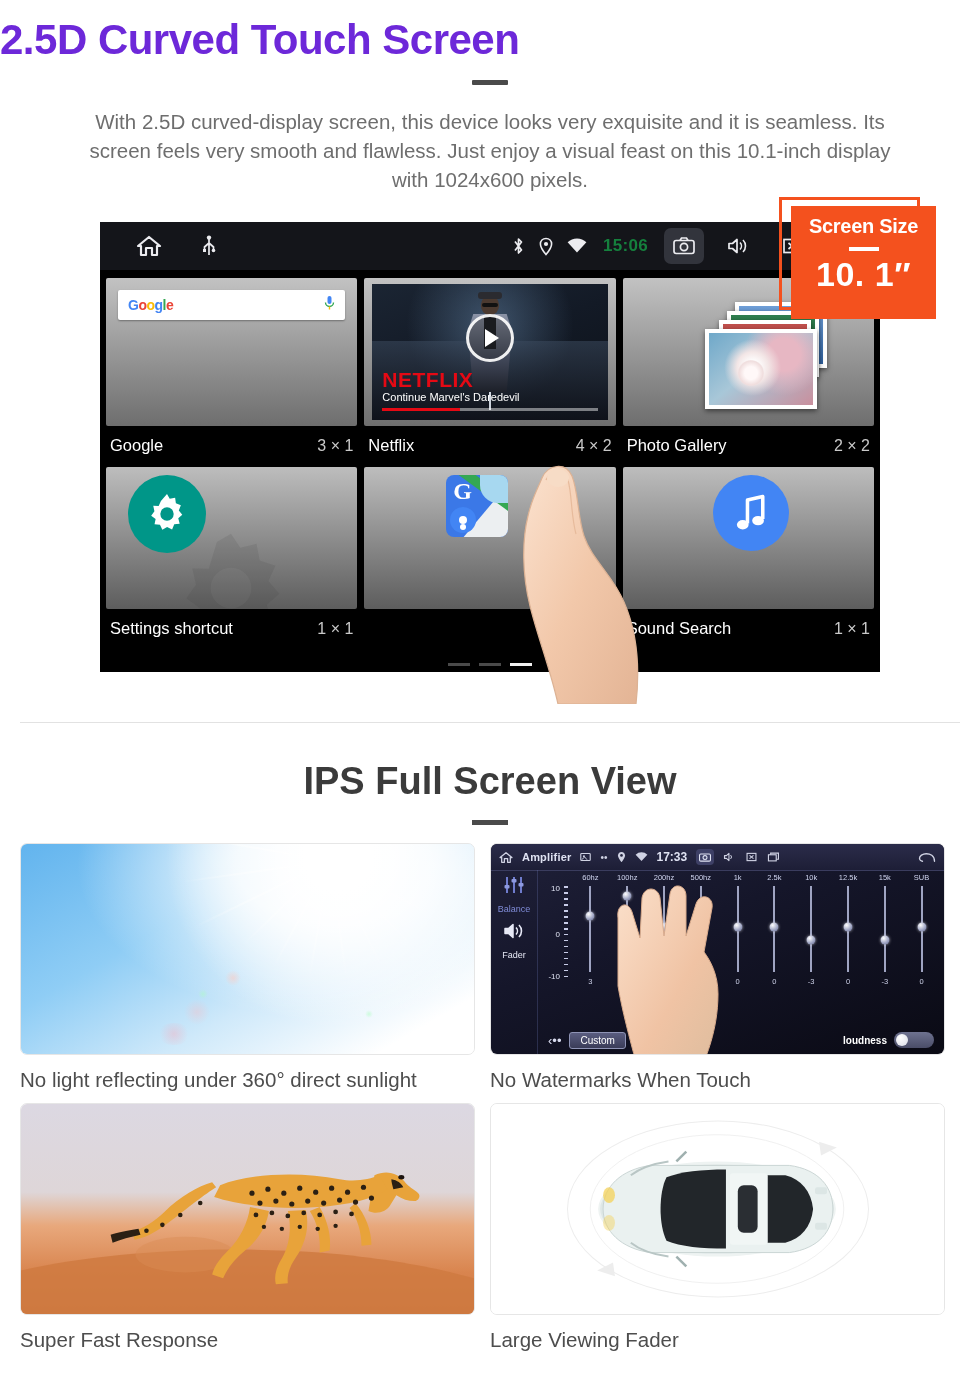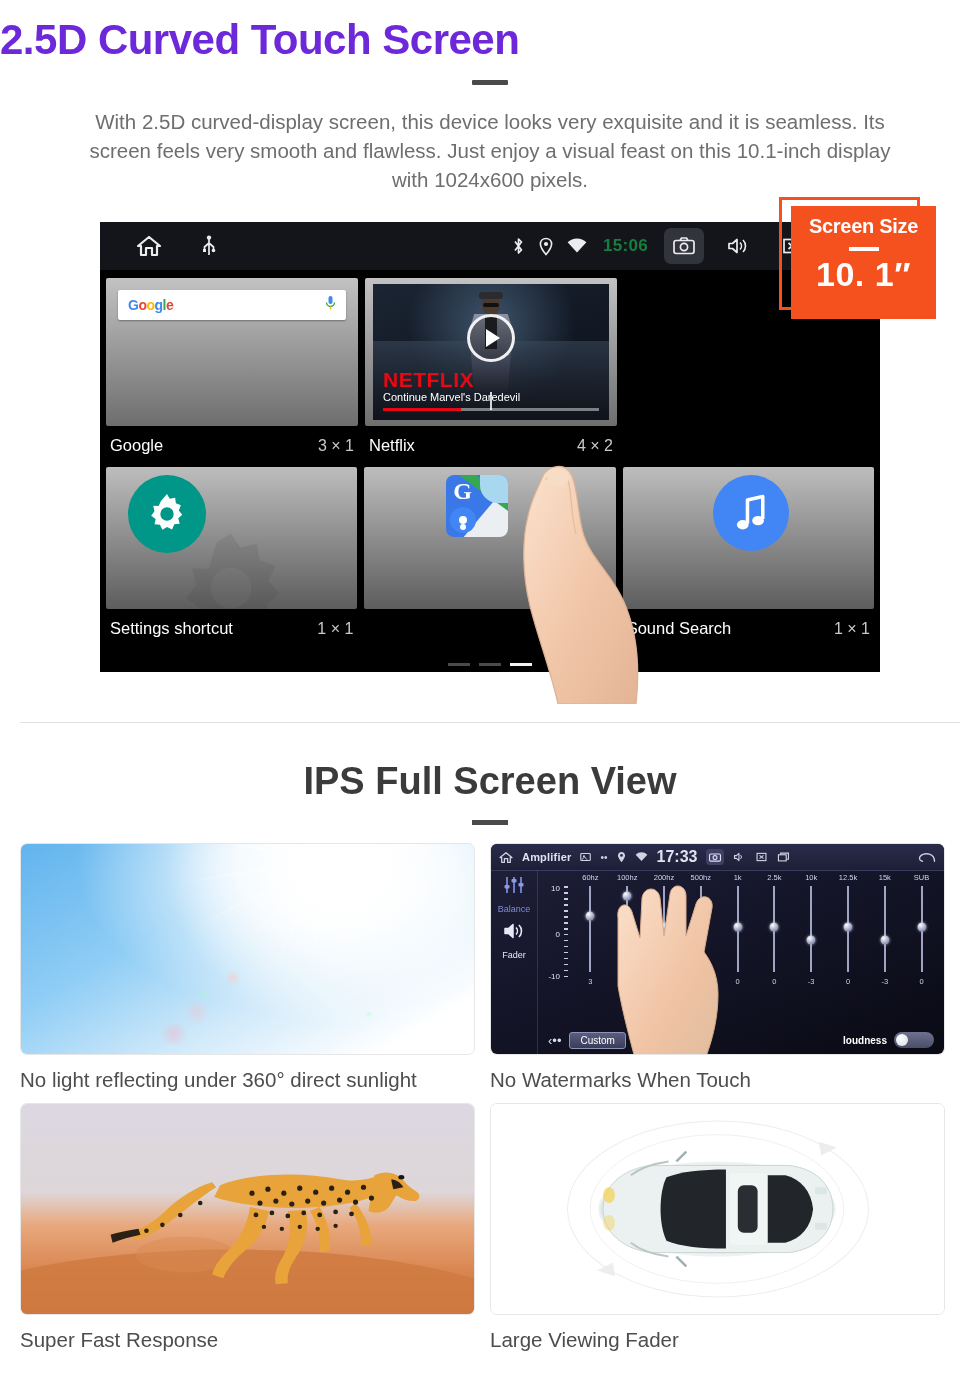--- a/index.html
+++ b/index.html
@@ -360,21 +360,21 @@
     background: linear-gradient(#2b2c4a, #1d1e36);
     display: flex; align-items: center;
     padding: 0 8px;
     gap: 9px;
     color: #dfe2f2;
     font-size: 10px;
     border-bottom: 1px solid #3a3c5e;
   }
   .amp-title { font-weight: bold; font-size: 11px; letter-spacing: .2px;}
   .amp-ico { opacity: .92; display: flex; align-items: center; }
-  .amp-time { font-size: 16px; font-weight: bold; }
+  .amp-time { font-size: 12px; font-weight: bold; }
   .amp-cam { width: 18px; height: 16px; border-radius: 4px; background: #3e4066; display:flex;align-items:center;justify-content:center;}
   .amp-body { position: absolute; left: 0; right: 0; top: 26px; bottom: 0; display: flex; }
   .amp-side {
     width: 46px;
     padding-top: 6px;
     text-align: center;
     color: #7f8bd6;
     font-size: 9px;
     border-right: 1px solid rgba(120,130,200,.25);
   }
@@ -572,20 +572,34 @@
               <div class="nf-sub">Continue Marvel's Daredevil</div>
               <div class="nf-bar"></div>
             </div>
           </div>
           <div class="wlabelrow">
             <span class="wname">Netflix</span>
             <span class="wsize">4 × 2</span>
           </div>
         </div>
 
+        <div class="wcell">
+          <div class="wthumb">
+            <div class="pg">
+              <div class="pc pc1"></div>
+              <div class="pc pc2"></div>
+              <div class="pc pc3"></div>
+              <div class="pc pc4"></div>
+            </div>
+          </div>
+          <div class="wlabelrow">
+            <span class="wname">Photo Gallery</span>
+            <span class="wsize">2 × 2</span>
+          </div>
+        </div>
       </div>
 
       <div class="wrow">
 
         <div class="wcell small">
           <div class="wthumb">
             <div class="gearwrap">
               <div class="gear-ghost">
                 <svg width="130" height="130" viewBox="0 0 48 48">
                     <path d="M24 4 l3.4 5.1 6-1.4 1.2 6.1 5.8 2-2.6 5.6 4 4.7-4.6 4.1 1.8 5.9-6.1.9-2.2 5.8-5.5-2.8-5.2 3.3-2.7-5.5-6.1-.4 1.3-6-5-3.6 3.6-5-1.4-6 6.1.1L18.8 7z" fill="#3a3a3a"></path>

